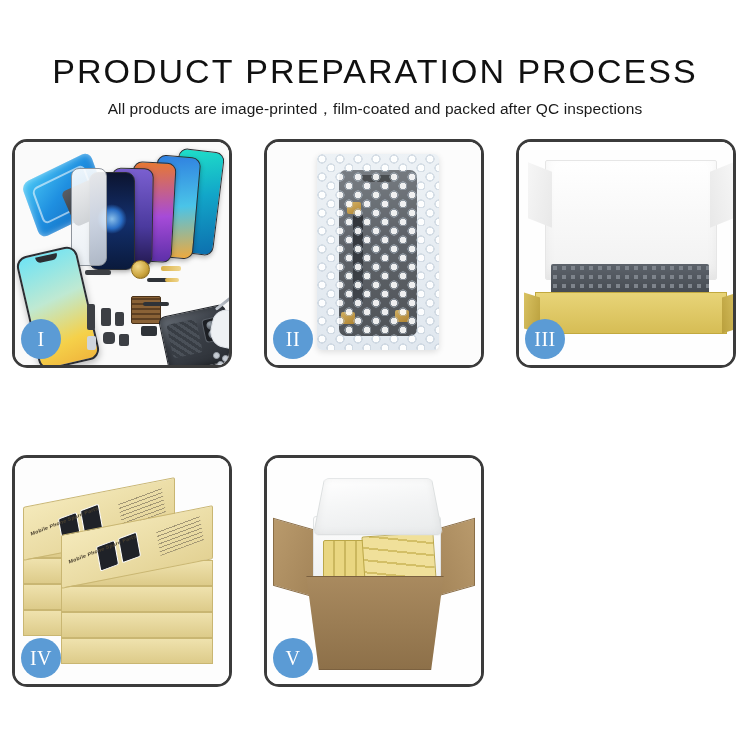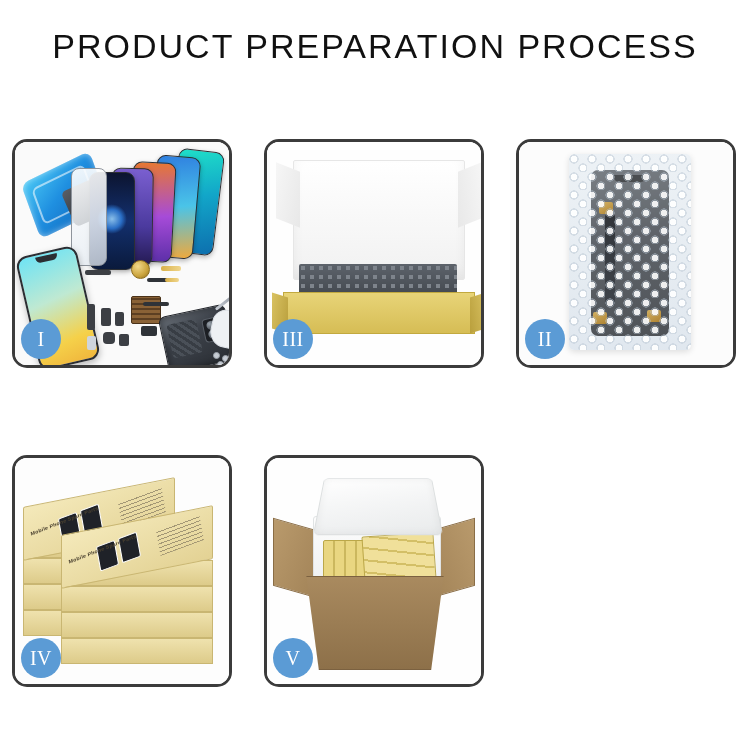--- a/index.html
+++ b/index.html
@@ -6,21 +6,21 @@
     margin: 0; padding: 0;
     width: 750px; height: 750px;
     background: #ffffff;
     font-family: "Liberation Sans", sans-serif;
     overflow: hidden;
   }
 
   .page { position: relative; width: 750px; height: 750px; background: #fff; }
 
   
-  .header { text-align: center; padding-top: 28px; }
+  .header { text-align: center; padding-top: 53px; }
   .title {
     font-family: "Liberation Sans", sans-serif;
     font-size: 34px;
     font-weight: 400;
     letter-spacing: 2.0px;
     color: #111111;
     line-height: 1.1;
     margin: 0;
     white-space: nowrap;
   }
@@ -356,20 +356,21 @@
     position:absolute; width:18px; height:24px; background:rgba(126,104,72,.55); border-radius:1px;
   }
 </style>
 </head>
 <body>
 
 <div class="page">
 
   <div class="header">
     <h1 class="title">PRODUCT PREPARATION PROCESS</h1>
+    <p class="subtitle">All products are image-printed，film-coated and packed after QC inspections</p>
   </div>
 
   <div class="grid">
 
     <div class="panel">
       <div class="panel-inner">
         <div class="scene p1-bg">
           <div class="film"></div>
           <div class="film-dark"></div>
 
@@ -411,43 +412,43 @@
               <div class="screw" style="left:4px;top:9px;"></div>
             </div>
           </div>
         </div>
       </div>
       <div class="badge">I</div>
     </div>
 
     <div class="panel">
       <div class="panel-inner">
-        <div class="scene p3-bg">
-          <div class="lid3"></div>
-          <div class="foam3"></div>
-          <div class="tray3"></div>
-        </div>
-      </div>
-      <div class="badge">III</div>
-    </div>
-
-    <div class="panel">
-      <div class="panel-inner">
         <div class="scene p2-bg">
           <div class="bubblebag">
             <div class="screen-in"></div>
             <div class="cable"></div>
             <div class="tape" style="left:30px;top:48px;"></div>
             <div class="tape" style="left:24px;top:158px;"></div>
             <div class="tape" style="left:78px;top:156px;"></div>
             <div class="bubbles"></div>
           </div>
         </div>
       </div>
       <div class="badge">II</div>
+    </div>
+
+    <div class="panel">
+      <div class="panel-inner">
+        <div class="scene p3-bg">
+          <div class="lid3"></div>
+          <div class="foam3"></div>
+          <div class="tray3"></div>
+        </div>
+      </div>
+      <div class="badge">III</div>
     </div>
 
     <div class="panel">
       <div class="panel-inner">
         <div class="scene p4-bg">
           <div class="stack">
 
             <div class="bx" style="left:0;top:56px;"></div>
             <div class="bx" style="left:0;top:82px;"></div>
             <div class="bx" style="left:0;top:108px;"></div>

